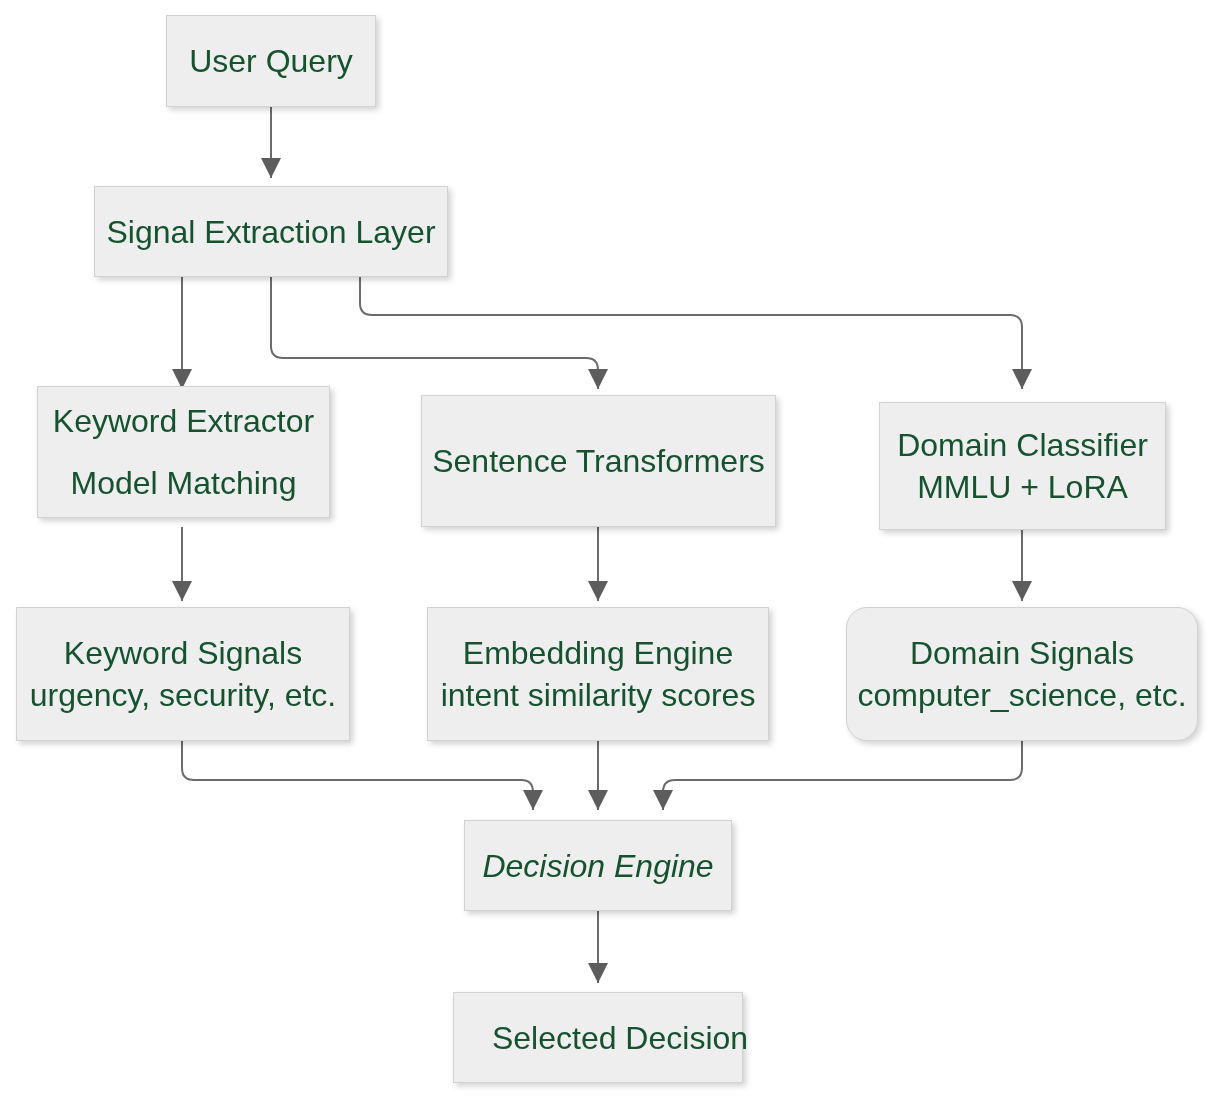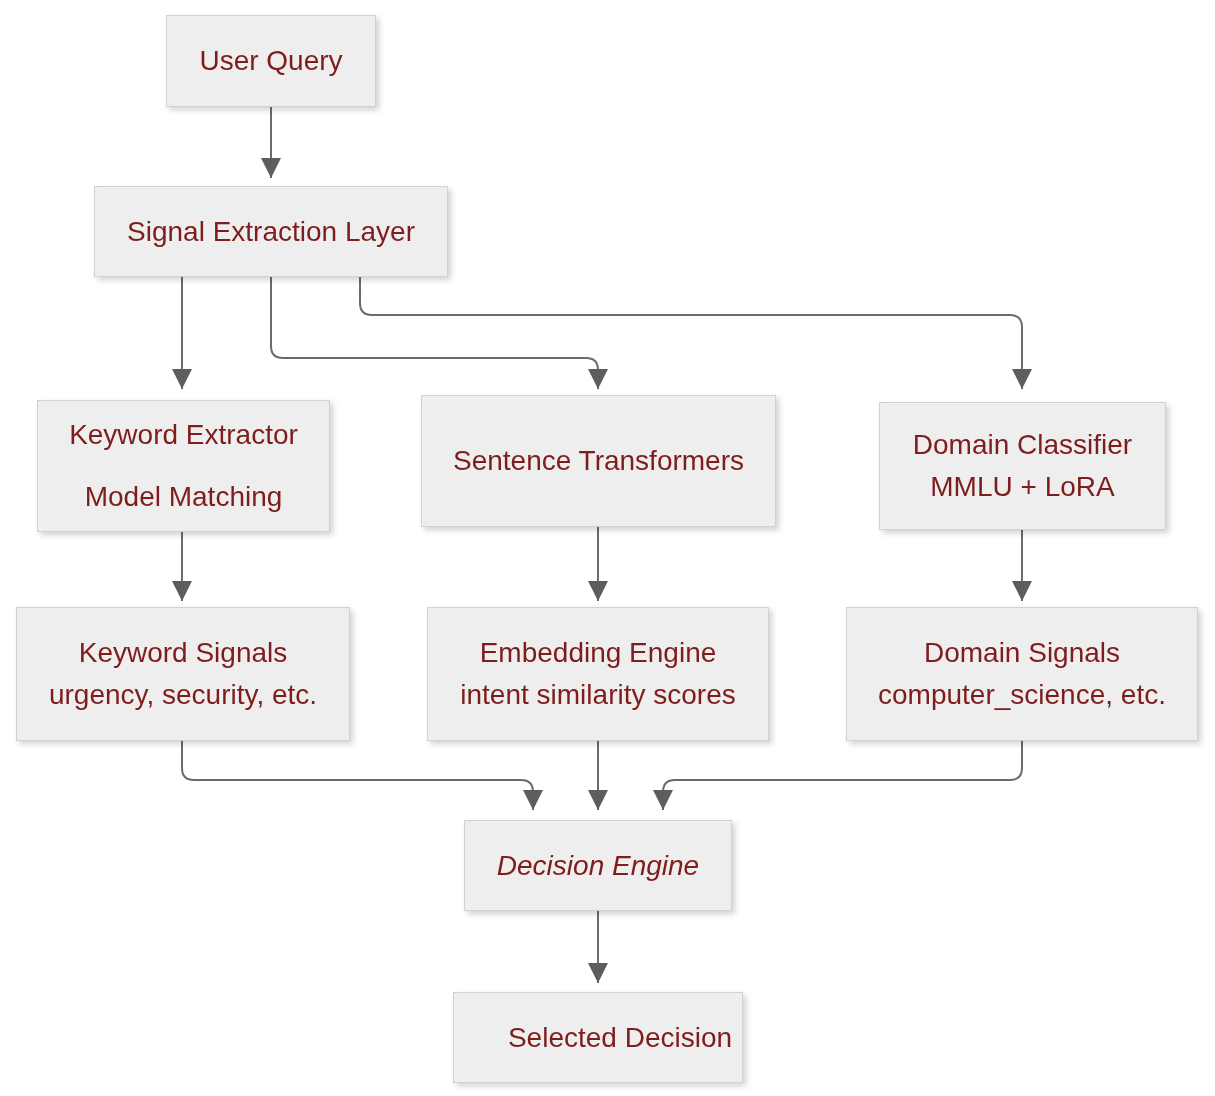--- a/index.html
+++ b/index.html
@@ -35,22 +35,22 @@
     background: #eeeeee;
     border: 1px solid #d2d2d2;
     box-shadow: 3px 3px 6px rgba(0,0,0,0.18);
     display: flex;
     flex-direction: column;
     align-items: center;
     justify-content: center;
     text-align: center;
   }
   .node .label {
-    color: #7f1d1d;
-    font-size: 28px;
+    color: #14532d;
+    font-size: 32px;
     line-height: 42px;
     white-space: nowrap;
   }
 </style>
 </head>
 <body>
 
 <div class="canvas">
 
   <svg class="edges" viewBox="0 0 1215 1096" xmlns="http://www.w3.org/2000/svg">
@@ -84,21 +84,21 @@
   </svg>
 
   <div class="node" style="left:166px; top:15px; width:210px; height:92px;">
     <div class="label">User Query</div>
   </div>
 
   <div class="node" style="left:94px; top:186px; width:354px; height:91px;">
     <div class="label">Signal Extraction Layer</div>
   </div>
 
-  <div class="node" style="left:37px; top:400px; width:293px; height:132px;gap:20px;">
+  <div class="node" style="left:37px; top:386px; width:293px; height:132px;gap:20px;">
     <div class="label">Keyword Extractor</div>
     <div class="label">Model Matching</div>
   </div>
 
   <div class="node" style="left:421px; top:395px; width:355px; height:132px;">
     <div class="label">Sentence Transformers</div>
   </div>
 
   <div class="node" style="left:879px; top:402px; width:287px; height:128px;">
     <div class="label">Domain Classifier</div>
@@ -108,21 +108,21 @@
   <div class="node" style="left:16px; top:607px; width:334px; height:134px;">
     <div class="label">Keyword Signals</div>
     <div class="label">urgency, security, etc.</div>
   </div>
 
   <div class="node" style="left:427px; top:607px; width:342px; height:134px;">
     <div class="label">Embedding Engine</div>
     <div class="label">intent similarity scores</div>
   </div>
 
-  <div class="node" style="left:846px; top:607px; width:352px; height:134px;">
+  <div class="node" style="left:846px; top:607px; width:352px; height:134px;border-radius:21px;">
     <div class="label">Domain Signals</div>
     <div class="label">computer_science, etc.</div>
   </div>
 
   <div class="node" style="left:464px; top:820px; width:268px; height:91px;font-style:italic;">
     <div class="label">Decision Engine</div>
   </div>
 
   <div class="node" style="left:453px; top:992px; width:290px; height:91px;padding-left:44px;">
     <div class="label">Selected Decision</div>

